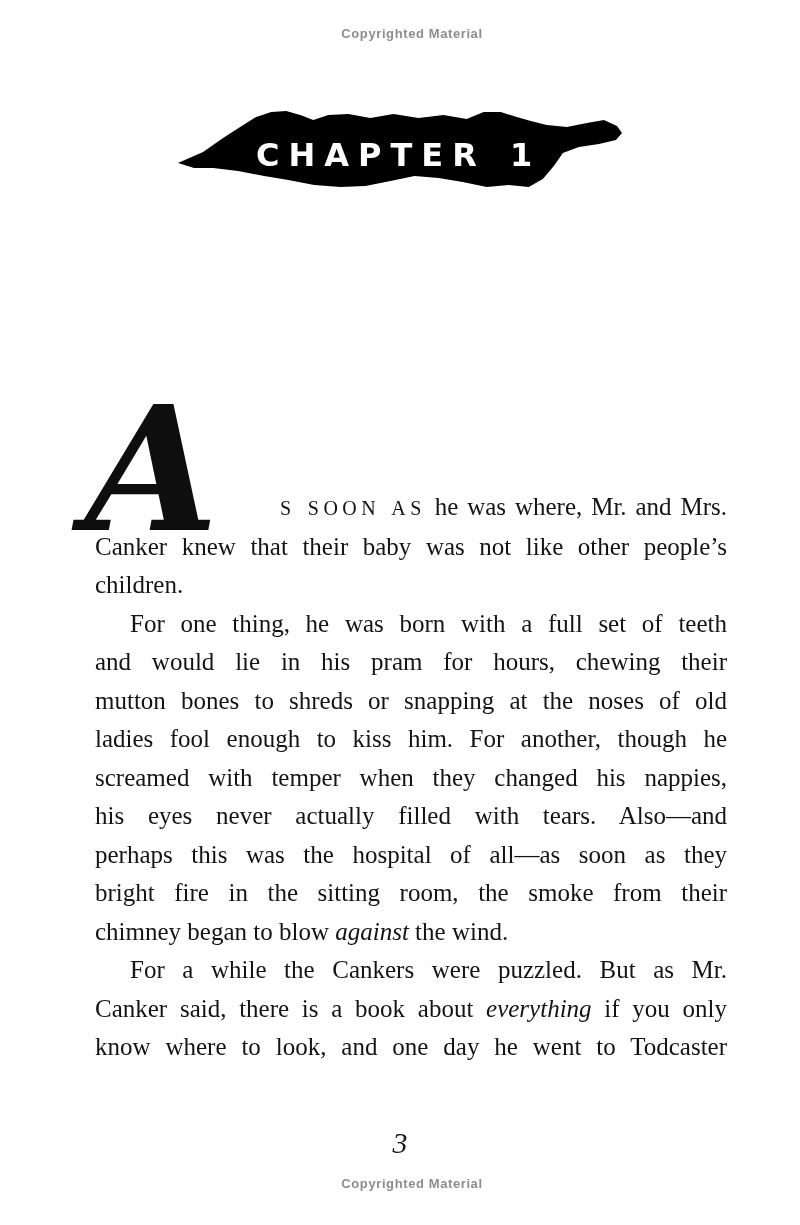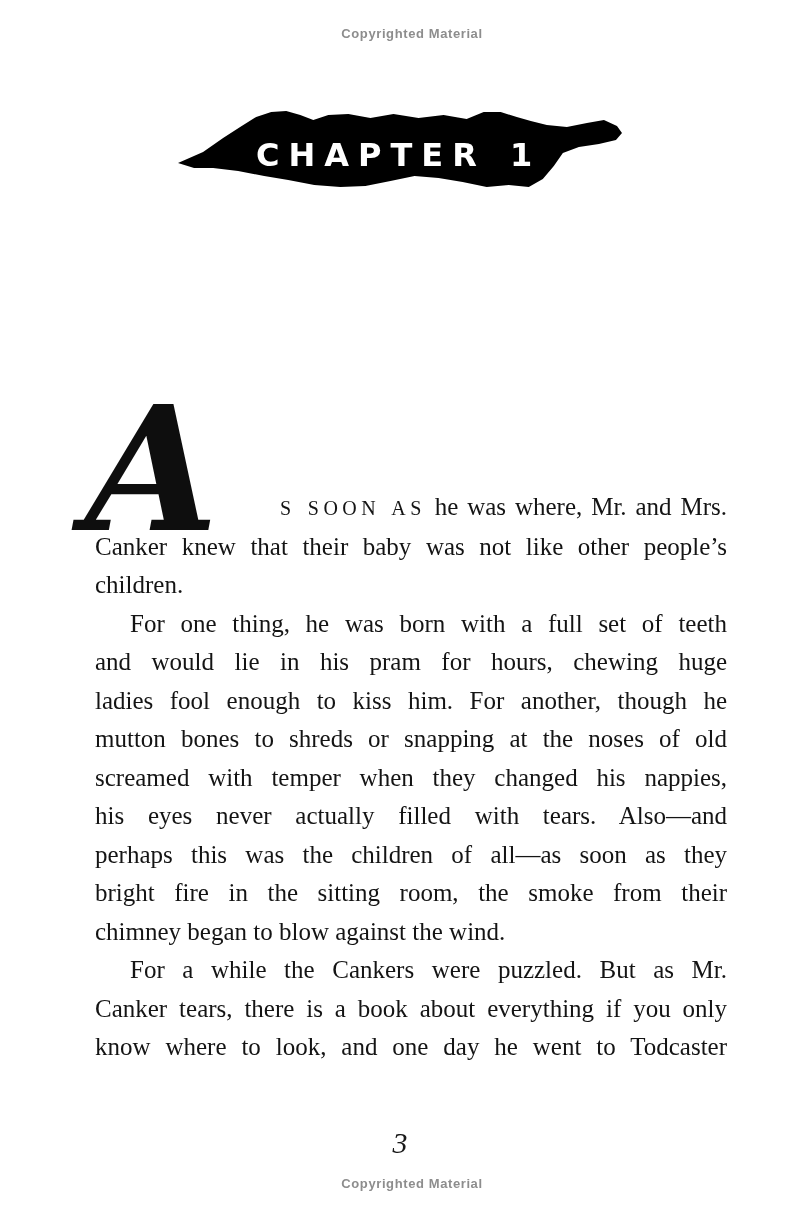--- a/index.html
+++ b/index.html
@@ -71,21 +71,21 @@
   }
   .line { text-align: justify; }
   .line.j { text-align-last: justify; }
   .line.ind { text-indent: 35px; }
   .line.lead { padding-left: 185px; }
   .smallcaps {
     font-size: 20px;
     letter-spacing: 4.5px;
     margin-top: 24px;
   }
-  .it { }
+  .it { font-style: italic; }
 
   .page-number {
     position: absolute;
     left: 0;
     top: 1126px;
     width: 100%;
     text-align: center;
     font-family: "Liberation Serif", serif;
     font-style: italic;
     font-size: 30px;
@@ -111,30 +111,30 @@
     <div class="banner-label">CHAPTER 1</div>
   </div>
 
   <div class="textblock">
     <span class="dropcap">A</span>
     <div>
         <div class="line j lead"><span class="smallcaps">S SOON AS</span> <span>he was where, Mr. and Mrs.</span></div>
         <div class="line j"><span>Canker knew that their baby was not like other people’s</span></div>
         <div class="line"><span>children.</span></div>
         <div class="line j ind"><span>For one thing, he was born with a full set of teeth</span></div>
-        <div class="line j"><span>and would lie in his pram for hours, chewing huge</span></div>
+        <div class="line j"><span>and would lie in his pram for hours, chewing their</span></div>
+        <div class="line j"><span>mutton bones to shreds or snapping at the noses of old</span></div>
         <div class="line j"><span>ladies fool enough to kiss him. For another, though he</span></div>
-        <div class="line j"><span>mutton bones to shreds or snapping at the noses of old</span></div>
         <div class="line j"><span>screamed with temper when they changed his nappies,</span></div>
         <div class="line j"><span>his eyes never actually filled with tears. Also—and</span></div>
-        <div class="line j"><span>perhaps this was the children of all—as soon as they</span></div>
+        <div class="line j"><span>perhaps this was the hospital of all—as soon as they</span></div>
         <div class="line j"><span>bright fire in the sitting room, the smoke from their</span></div>
         <div class="line"><span>chimney began to blow </span><span class="it">against</span><span> the wind.</span></div>
         <div class="line j ind"><span>For a while the Cankers were puzzled. But as Mr.</span></div>
-        <div class="line j"><span>Canker tears, there is a book about </span><span class="it">everything</span><span> if you only</span></div>
+        <div class="line j"><span>Canker said, there is a book about </span><span class="it">everything</span><span> if you only</span></div>
         <div class="line j"><span>know where to look, and one day he went to Todcaster</span></div>
       </div>
   </div>
 
   <div class="page-number">3</div>
 
   <div class="copyright bottom">Copyrighted Material</div>
 
 </div>
 

